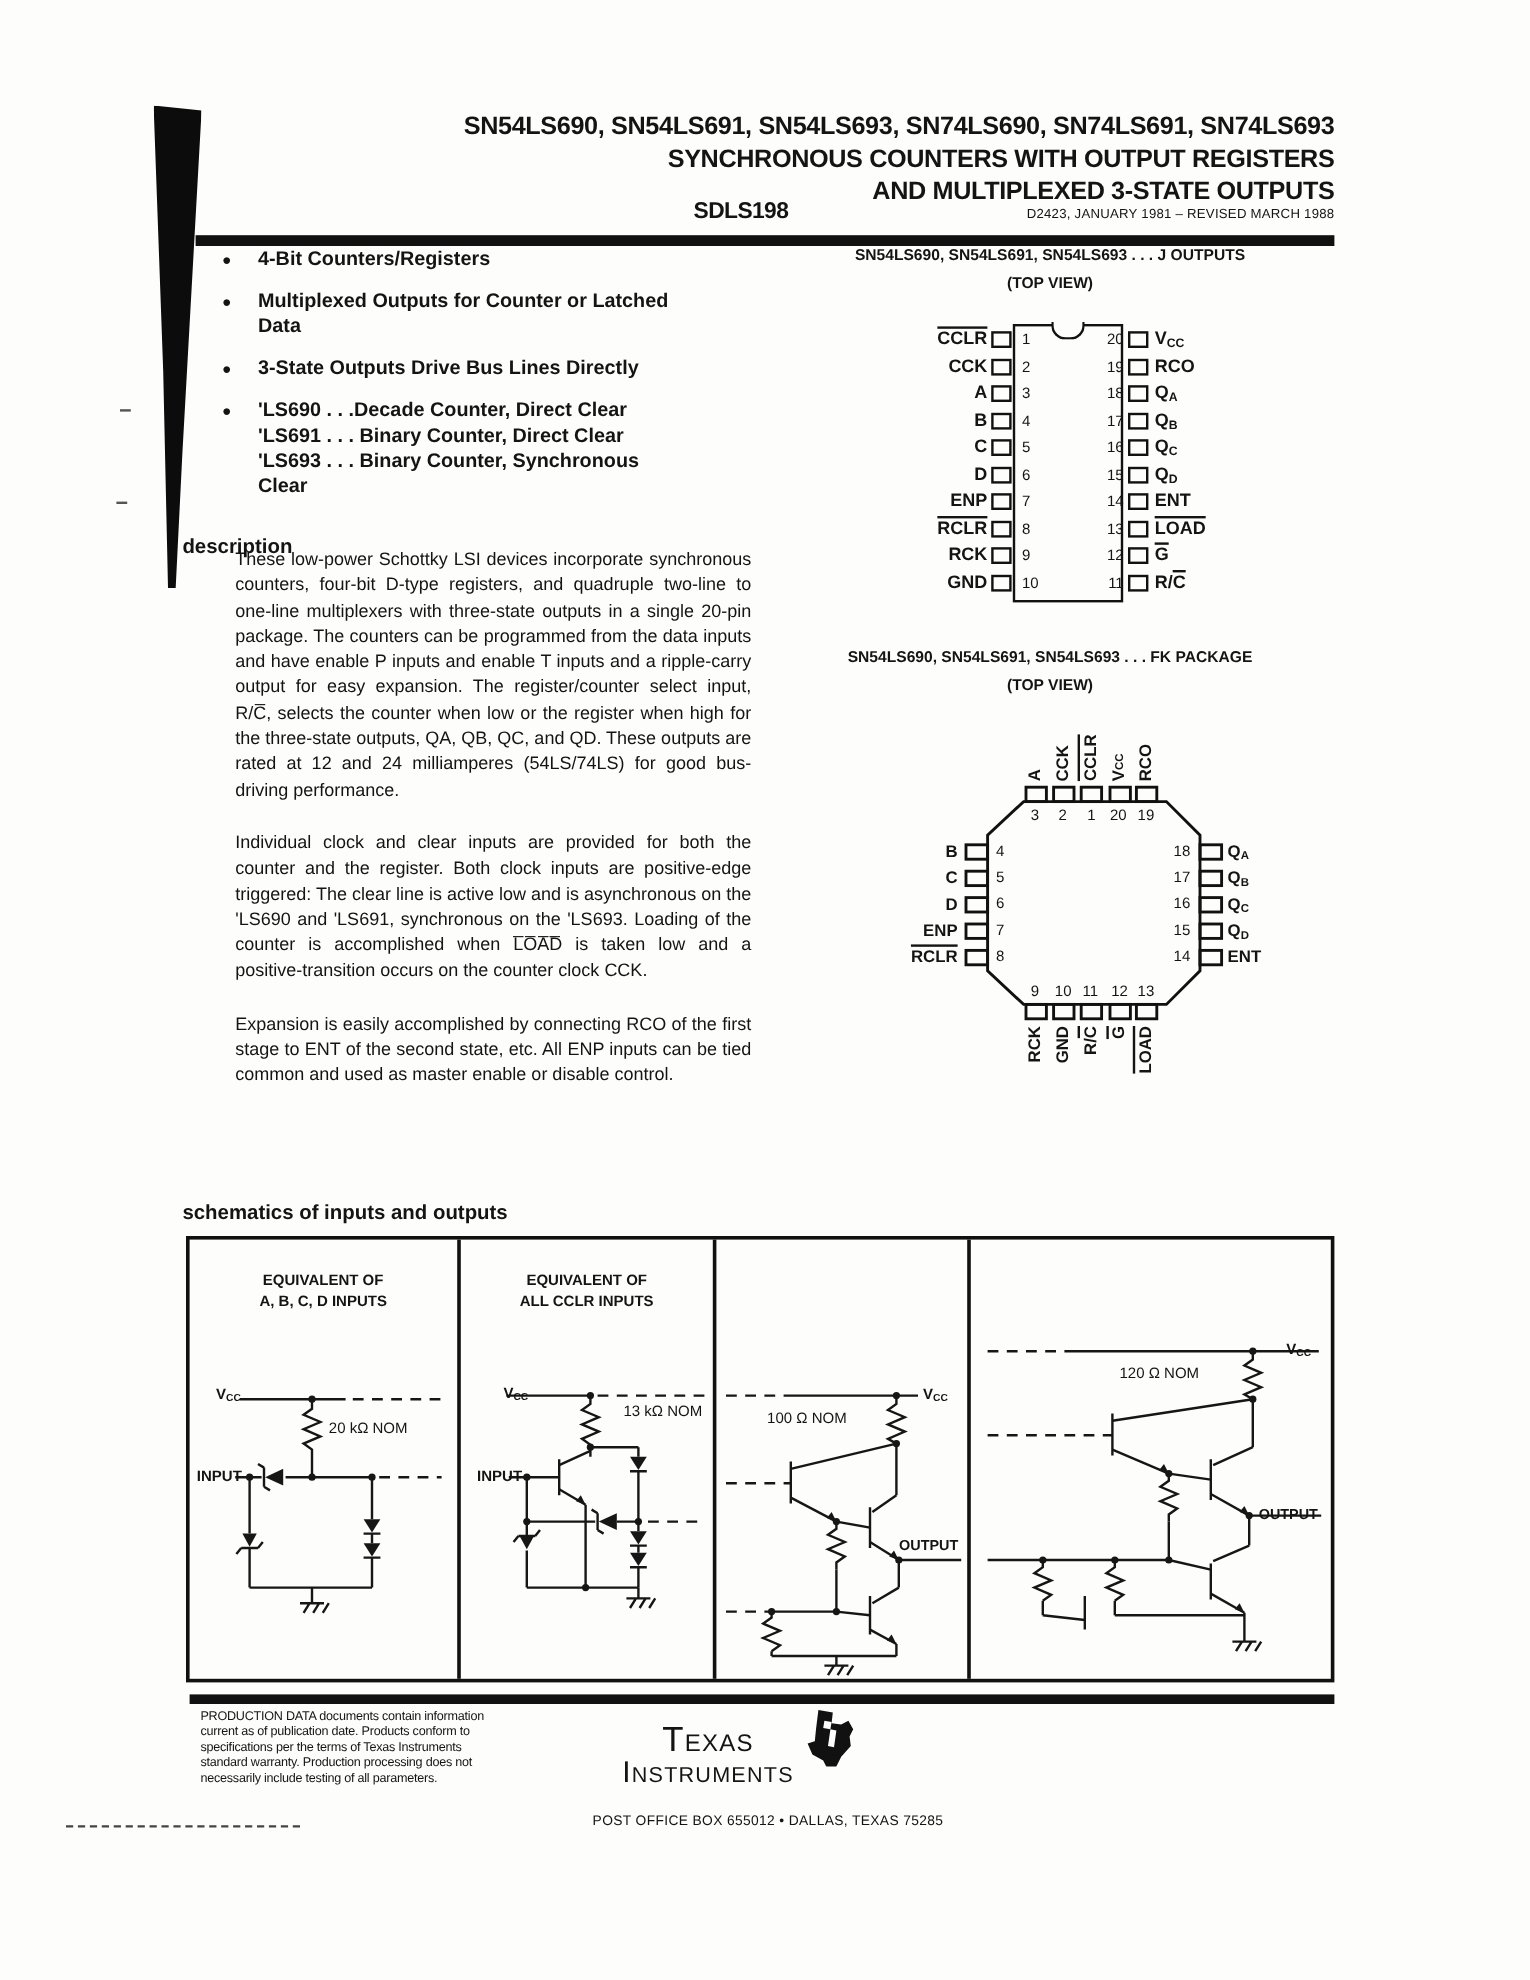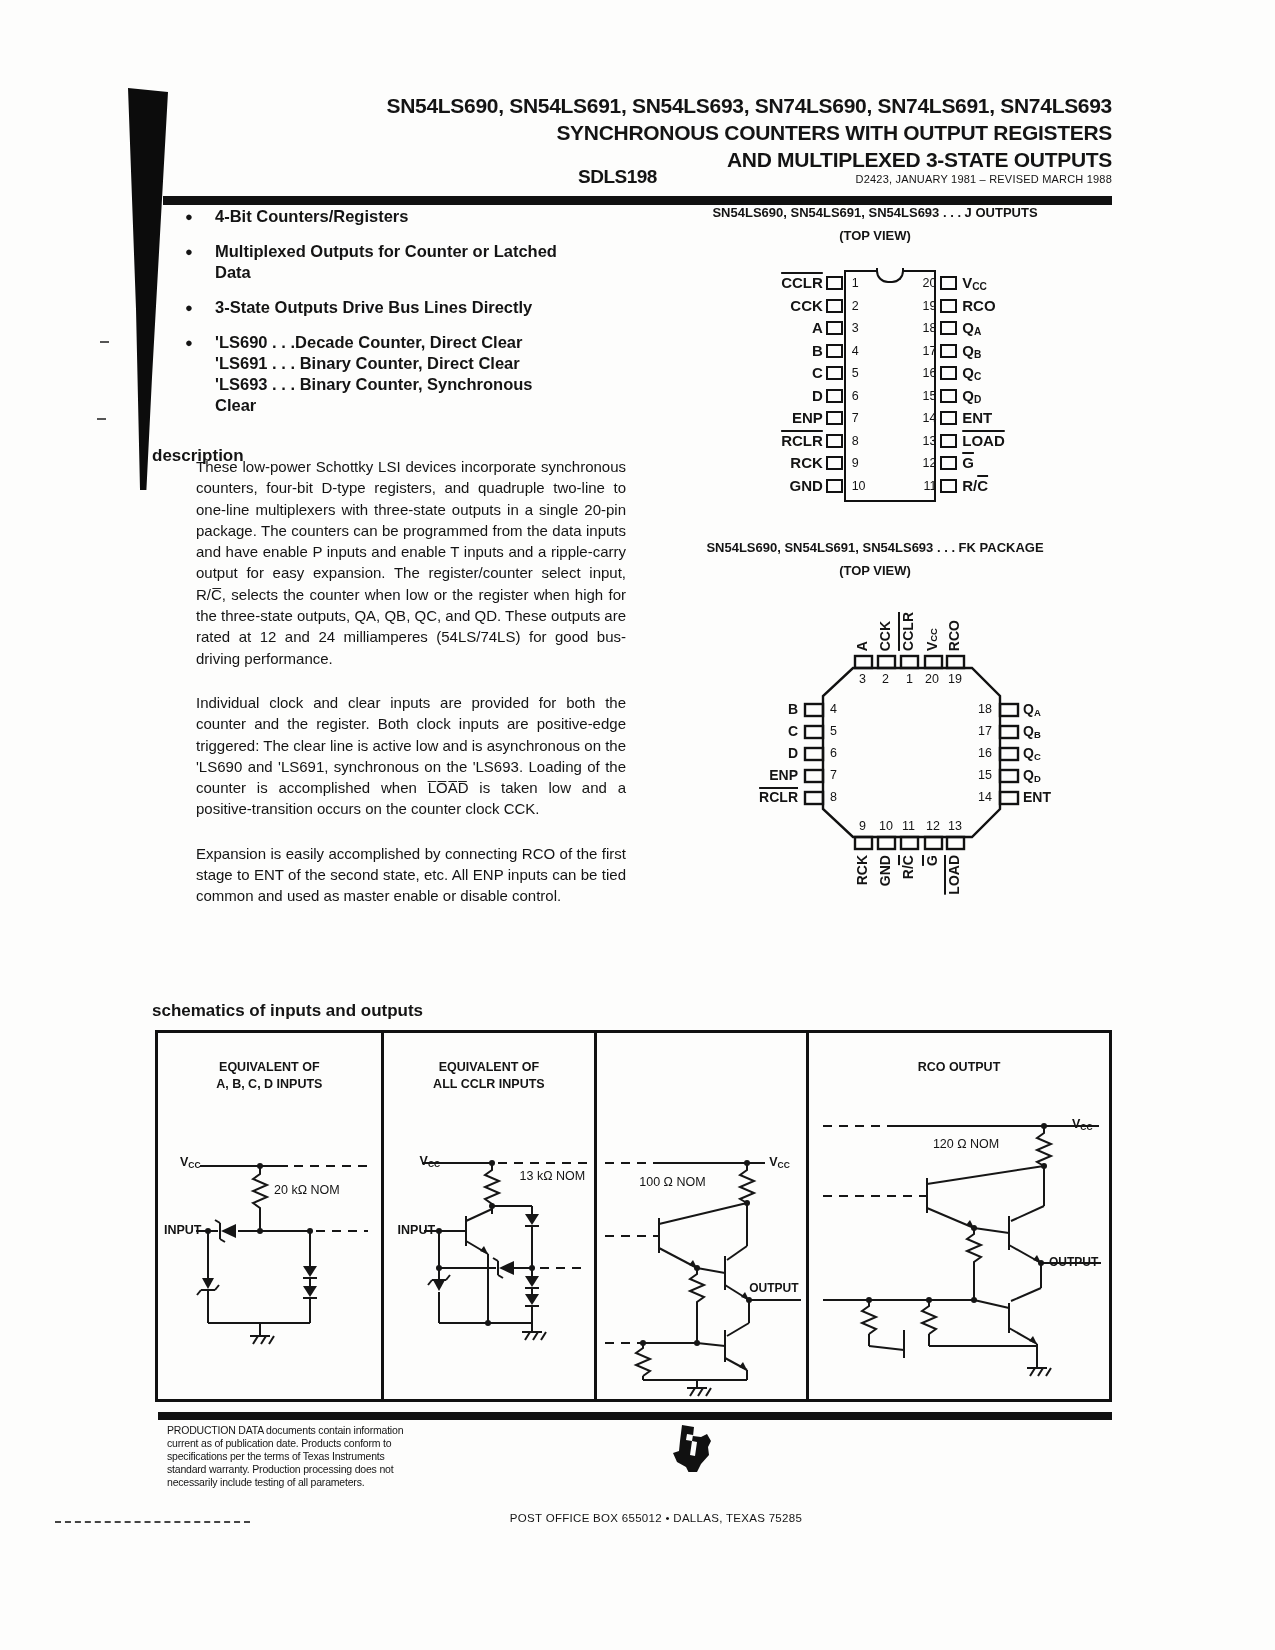--- a/index.html
+++ b/index.html
@@ -54,21 +54,21 @@
   .cell{position:relative;border-right:3px solid #111;box-sizing:border-box;}
   .cell:last-child{border-right:none;}
   .cell-h{text-align:center;font-weight:bold;font-size:12.5px;line-height:17px;padding-top:26px;}
   .clab{position:absolute;font-size:12.5px;font-weight:bold;white-space:nowrap;}
   .clab-n{font-weight:normal;}
   
   .prod{left:167px;top:1424px;width:330px;font-size:10.5px;font-weight:normal;line-height:13px;letter-spacing:-0.2px;}
   .brand{left:455px;top:1436px;width:270px;text-align:center;}
   .brand .t1{font-size:29px;font-variant:small-caps;letter-spacing:1px;line-height:28px;}
   .brand .t2{font-size:25px;font-variant:small-caps;letter-spacing:1px;line-height:26px;}
-  .addr{left:436px;top:1512px;width:440px;text-align:center;font-size:11.5px;letter-spacing:0.3px;}
+  .addr{left:420px;top:1512px;width:440px;text-align:center;font-size:11.5px;letter-spacing:0.3px;}
   .artifact{background:#555;}
   svg{display:block;}
 </style>
 </head>
 <body>
 
 <div class="page">
 
   <div class="abs wedge"></div>
   <div class="abs artifact" style="left:100px;top:341px;width:9px;height:2px;"></div>
@@ -448,23 +448,20 @@
           <circle cx="46" cy="225" r="3"></circle>
             <circle cx="152" cy="182" r="3"></circle>
         </g>
       </svg>
       <span class="clab" style="left:172px;top:122px;"><span>V</span><span class="sb">CC</span></span>
       <span class="clab clab-n" style="left:42px;top:142px;">100 Ω NOM</span>
       <span class="clab" style="left:152px;top:248px;font-size:12px;">OUTPUT</span>
     </div>
 
     <div class="cell" style="width:302px;">
-      <div class="cell-h">
-        <div>RCO OUTPUT</div>
-      </div>
       <svg class="abs" style="left:0;top:45px;" width="300" height="320" viewBox="0 0 300 320">
         <g stroke="#161616" stroke-width="2" fill="none">
           <line x1="14" y1="48" x2="86" y2="48" stroke-dasharray="9 7"></line>
           <line x1="86" y1="48" x2="235" y2="48"></line>
           <line x1="235" y1="48" x2="290" y2="48"></line>
           <polyline points="235,48 235,55 228,60 242,66 228,72 242,78 228,84 235,88"></polyline>
           <line x1="118" y1="100" x2="118" y2="135"></line>
           <line x1="14" y1="118" x2="118" y2="118" stroke-dasharray="9 7"></line>
           <line x1="118" y1="106" x2="235" y2="88"></line>
           <line x1="118" y1="130" x2="165" y2="150"></line>
@@ -512,20 +509,24 @@
   </div>
 
   <div class="abs rule" style="left:158px;top:1412px;width:954px;height:8px;"></div>
   <div class="abs prod">
     <div>PRODUCTION DATA documents contain information</div>
     <div>current as of publication date. Products conform to</div>
     <div>specifications per the terms of Texas Instruments</div>
     <div>standard warranty. Production processing does not</div>
     <div>necessarily include testing of all parameters.</div>
   </div>
+  <div class="abs brand">
+    <div class="t1"><span>Texas</span></div>
+    <div class="t2"><span>Instruments</span></div>
+  </div>
   <svg class="abs" style="left:668px;top:1424px;" width="44" height="48" viewBox="0 0 44 48">
     <path fill="#111" d="M14,1 l12,2 -1,9 8,1 6,-3 4,7 -3,6 1,8 -8,9 -6,12 -5,-1 -4,-8 -9,-5 -4,-9 6,-2 1,-10 1,-8 z"></path>
     <path fill="#fdfdfc" d="M19,10 l6,1 -1,6 5,1 -2,14 -5,-1 2,-14 -6,-1 z"></path>
   </svg>
   <div class="abs addr">POST OFFICE BOX 655012 • DALLAS, TEXAS 75285</div>
   <div class="abs" style="left:55px;top:1521px;width:195px;border-top:2px dashed #444;"></div>
 
 </div>
 
 </body></html>

